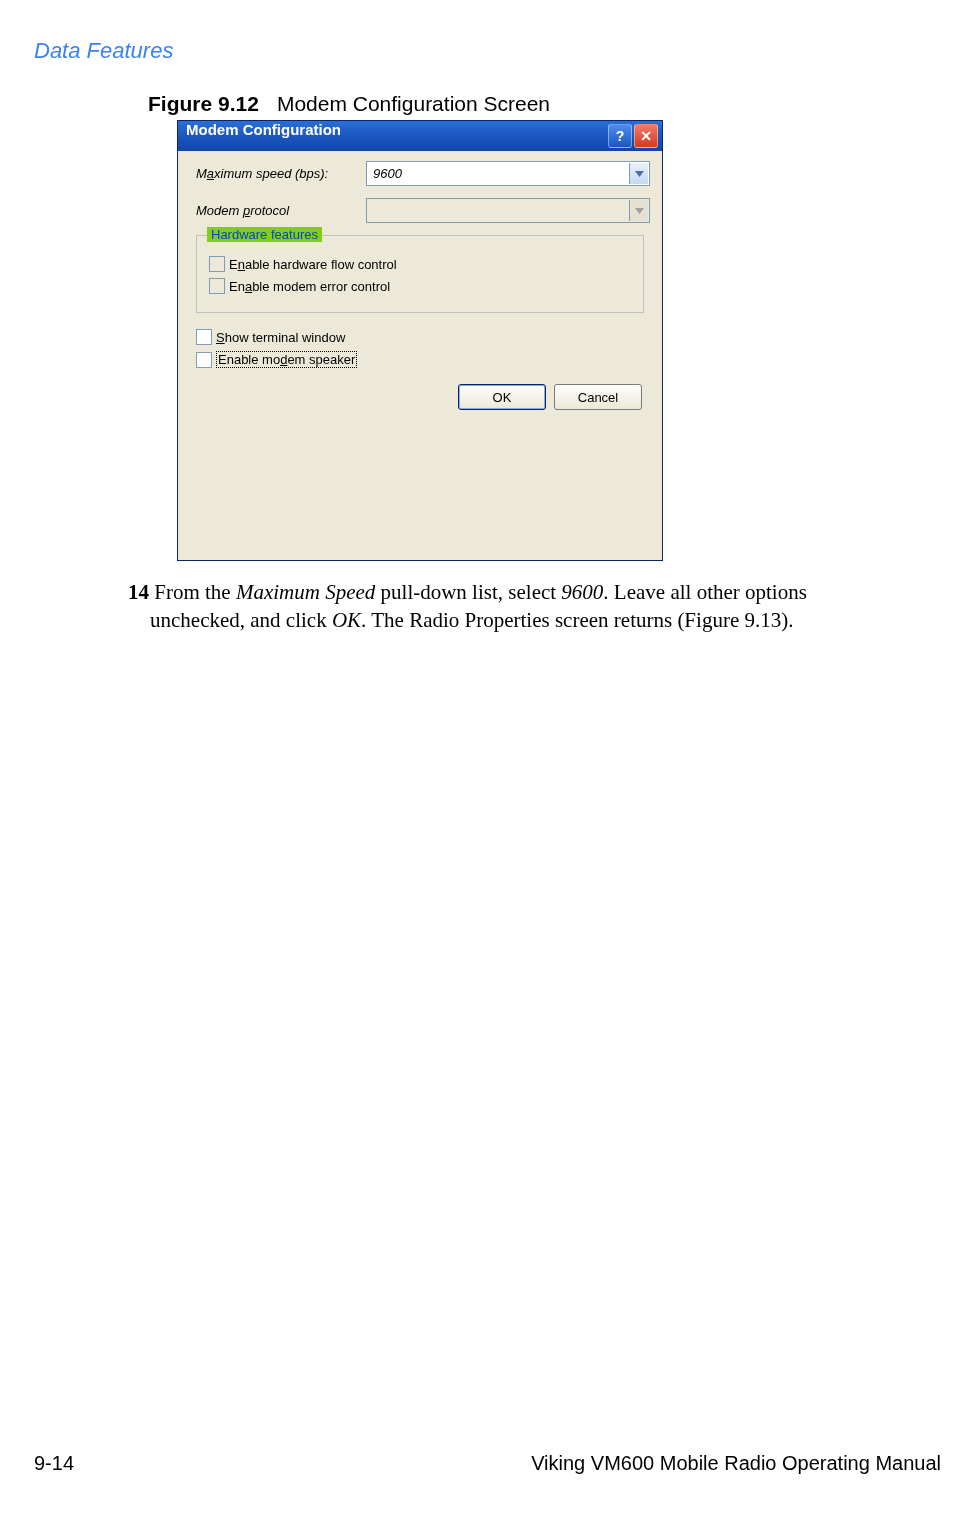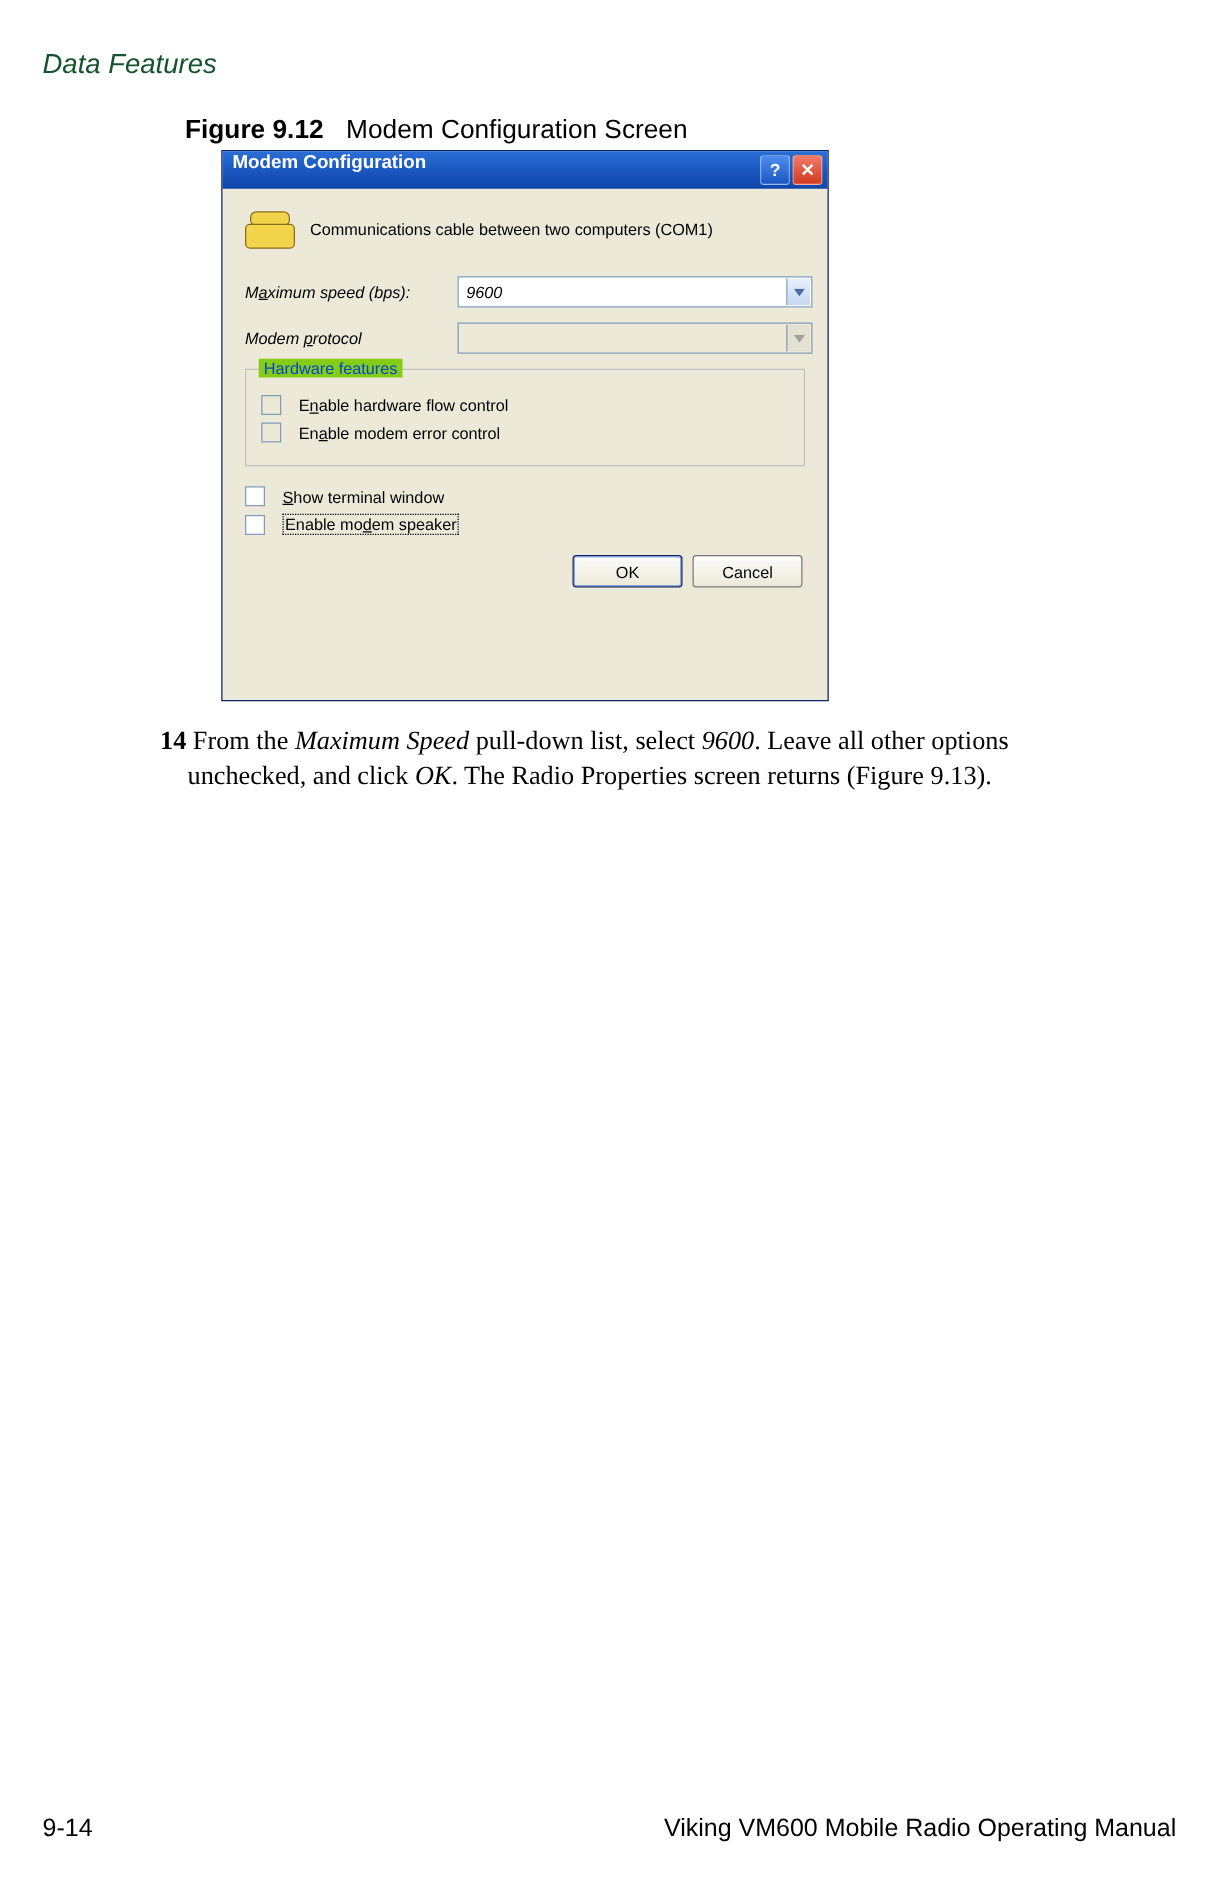--- a/index.html
+++ b/index.html
@@ -17,21 +17,21 @@
     height: 1519px;
     position: relative;
   }
   .header-title {
     position: absolute;
     left: 34px;
     top: 38px;
     font-family: Arial, Helvetica, sans-serif;
     font-style: italic;
     font-size: 22px;
-    color: #14532d;
+    color: #3b82f6;
   }
   .figure-caption {
     position: absolute;
     left: 148px;
     top: 92px;
     font-family: Arial, Helvetica, sans-serif;
     font-size: 21px;
     color: #000;
   }
   .figure-caption b {
@@ -180,21 +180,21 @@
     top: -9px;
     left: 10px;
     background: #84cc16;
     padding: 0 4px;
     color: #0046d5;
     font-size: 13px;
   }
   .chk-row {
     display: flex;
     align-items: center;
-    gap: 14px;
+    gap: 4px;
     margin: 6px 0;
     font-size: 13px;
   }
   .chk-row u { text-decoration: underline; }
   .chk {
     width: 14px;
     height: 14px;
     border: 1px solid #7f9db9;
     background: #fff;
     display: inline-block;
@@ -281,27 +281,20 @@
       <div class="titlebar-buttons">
         <div class="tb-btn tb-help">
           <span>?</span>
         </div>
         <div class="tb-btn tb-close">
           <span>✕</span>
         </div>
       </div>
     </div>
     <div class="dialog-body">
-      <div class="device-row">
-        <div class="modem-icon">
-          <div class="handset"></div>
-          <div class="base"></div>
-        </div>
-        <div class="device-text">Communications cable between two computers (COM1)</div>
-      </div>
 
       <div class="form-row">
         <div class="lbl"><span>M</span><u>a</u><span>ximum speed (bps):</span></div>
         <div class="combo">
           <span>9600</span>
           <div class="chev">
             <svg width="9" height="6" viewBox="0 0 9 6">
                 <path d="M0 0 L9 0 L4.5 6 Z" fill="#4a6ea9"></path>
               </svg>
           </div>

